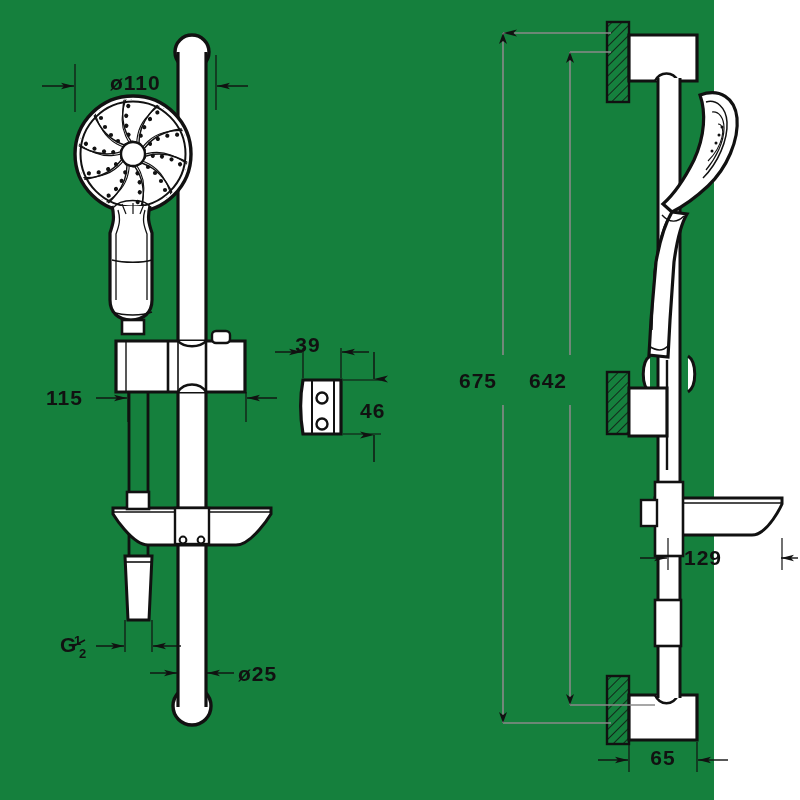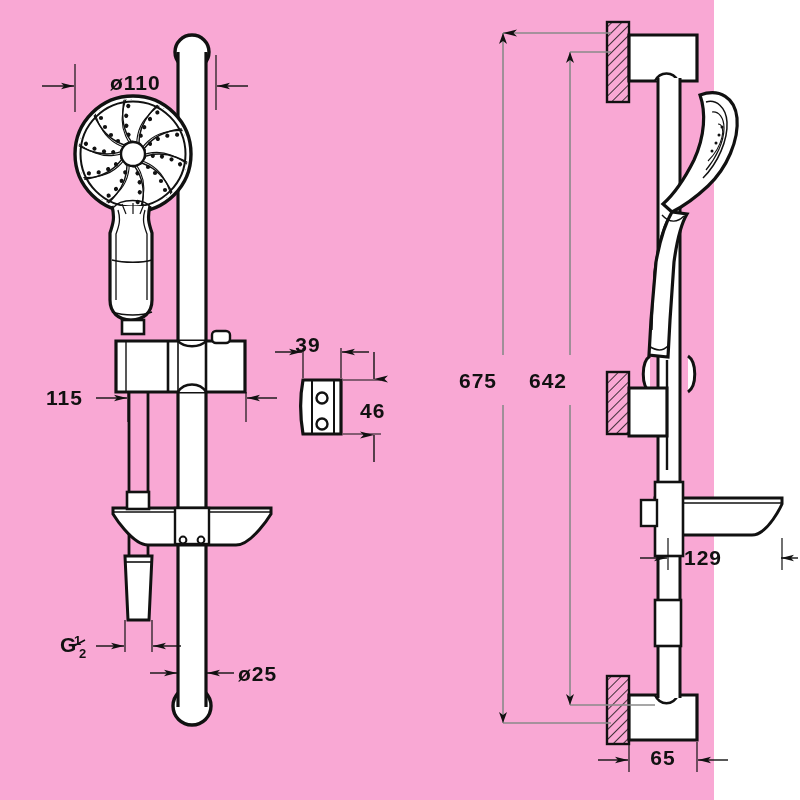--- a/index.html
+++ b/index.html
@@ -10,21 +10,21 @@
   body {
     width: 800px;
     height: 800px;
     font-family: "Liberation Sans", sans-serif;
     overflow: hidden;
   }
   #drawing-root {
     position: relative;
     width: 714px;
     height: 800px;
-    background: #f9a8d4;
+    background: #15803d;
     text-decoration: underline;
   }
   svg.sheet {
     position: absolute;
     top: 0;
     left: 0;
     width: 800px;
     height: 800px;
     display: block;
   }

